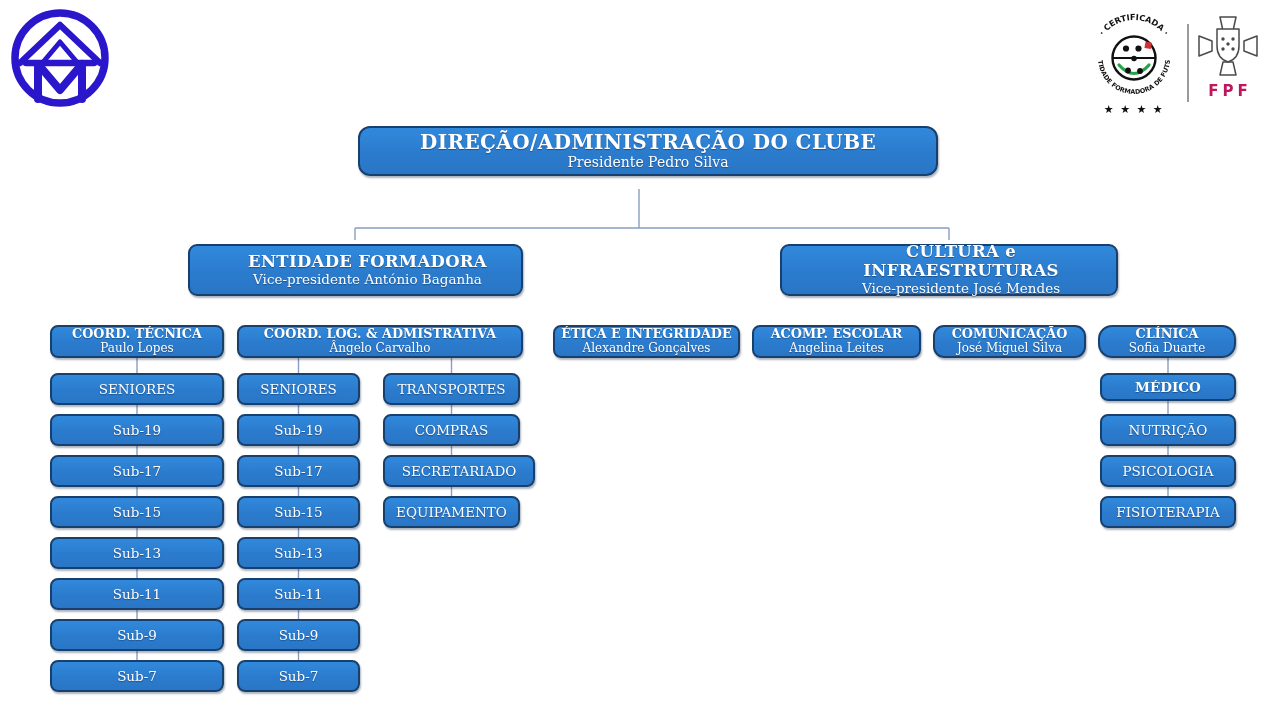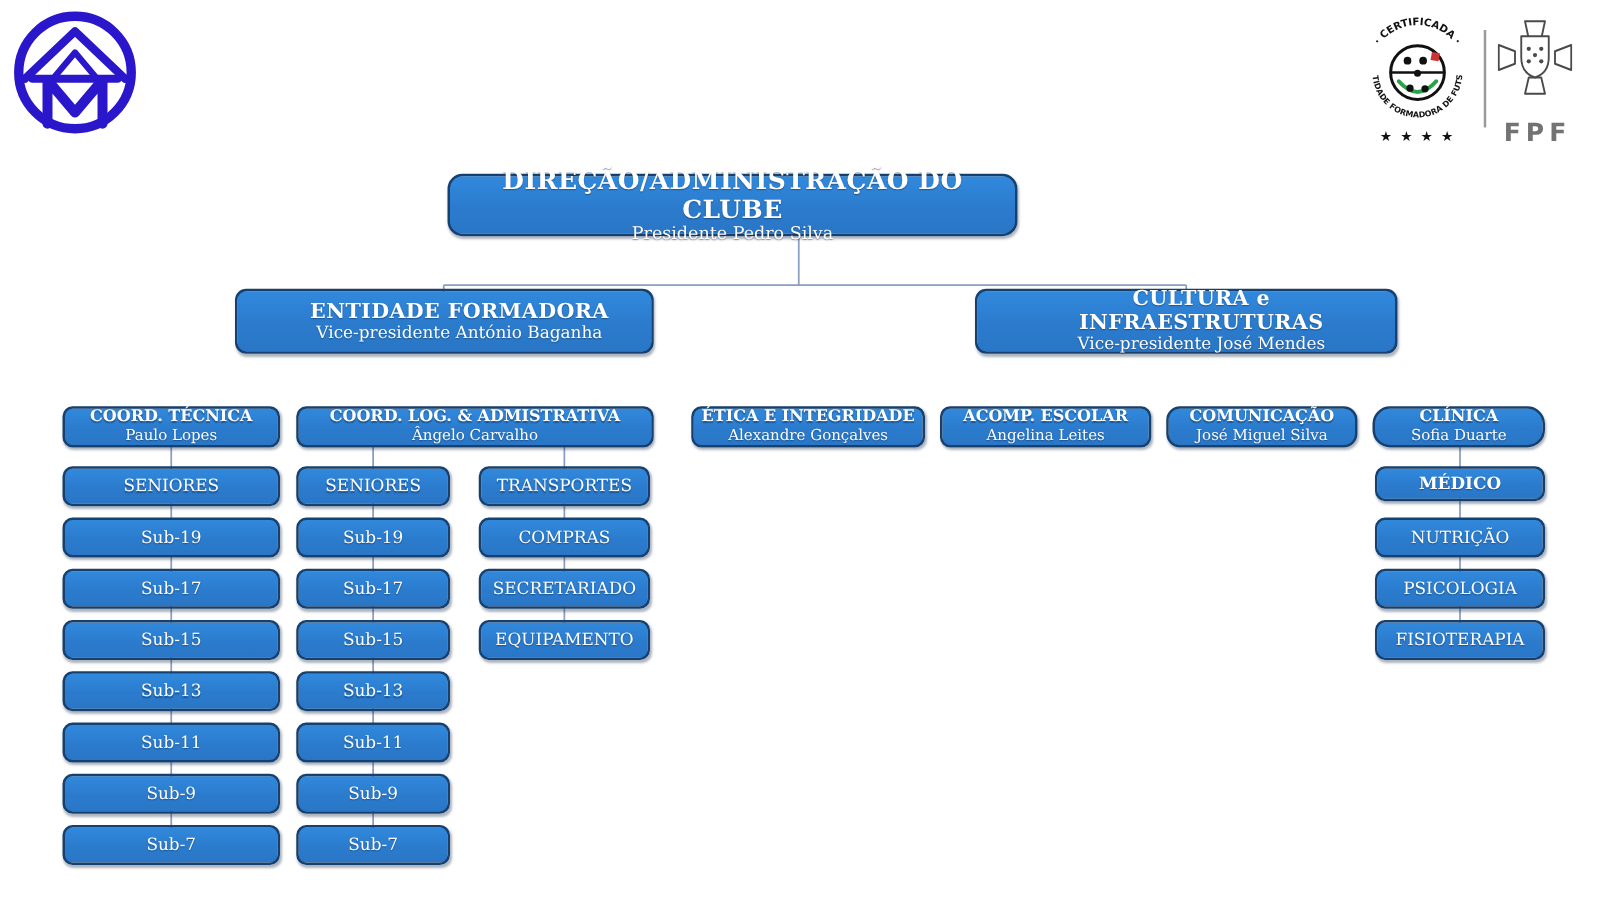--- a/index.html
+++ b/index.html
@@ -10,40 +10,40 @@
          letter-spacing:1px;}
   
   .box{position:absolute;box-sizing:border-box;z-index:2;
        background:linear-gradient(180deg,#3189dc 0%,#2b7bcd 55%,#2a76c6 100%);
        border:2.4px solid #17406e;border-radius:9px;color:#ffffff;
        display:flex;flex-direction:column;align-items:center;justify-content:center;
        text-align:center;box-shadow:1px 2px 2px rgba(20,40,70,.35);
        text-shadow:0 1px 1px rgba(10,30,60,.45);}
   .box .t{font-weight:bold;line-height:1.15;}
   .box .s{font-weight:normal;line-height:1.15;}
-  .box-root{left:358px;top:139px;width:456px;height:50px;border-radius:12px;}
+  .box-root{left:358px;top:126px;width:580px;height:50px;border-radius:12px;}
   .box-root .t{font-size:20px;letter-spacing:.4px;}
   .box-root .s{font-size:14px;}
-  .box-l2{top:231px;height:52px;padding-left:24px;}
+  .box-l2{top:244px;height:52px;padding-left:24px;}
   .box-l2 .t{font-size:16.5px;letter-spacing:.3px;}
   .box-l2 .s{font-size:13.5px;}
   .box-l3{top:325px;height:33px;border-width:2px;border-radius:8px;}
   .box-l3 .t{font-size:12.8px;}
   .box-l3 .s{font-size:12px;text-align:right;}
   .box.item{border-width:2px;border-radius:8px;font-size:13.5px;font-weight:normal;}
   .connectors{position:absolute;left:0;top:0;z-index:1;}
   
   .club-logo{position:absolute;left:8px;top:6px;}
   .badges{position:absolute;left:1085px;top:8px;width:190px;height:130px;
           font-family:"DejaVu Sans",sans-serif;color:#1c1c1c;}
   .cert-svg{position:absolute;left:1px;top:2px;}
   .badge-divider{position:absolute;left:102px;top:16px;width:2px;height:78px;background:#9a9a9a;}
   .fpf-svg{position:absolute;left:113px;top:8px;}
   .fpf-label{position:absolute;left:113px;top:74px;width:60px;text-align:center;
-             font-weight:bold;font-size:20px;letter-spacing:4px;color:#737373;text-indent:4px;margin-top:12px;}
+             font-weight:bold;font-size:15px;letter-spacing:4px;color:#be185d;text-indent:4px;}
   .season{position:absolute;left:0;top:101px;width:190px;text-align:center;line-height:1.35;}
   .season .l1{font-weight:bold;font-size:9.5px;}
   .season .l2{font-size:9px;}
   .footer{position:absolute;right:12px;top:681px;font-family:"DejaVu Sans",sans-serif;
           font-weight:bold;font-size:15.5px;color:#1c6cab;}
 </style>
 </head>
 <body>
 
 <div class="slide">
@@ -165,21 +165,21 @@
       <div class="box item" style="left: 237px; top: 373px; width: 123px; height: 32px;">SENIORES</div>
       <div class="box item" style="left: 237px; top: 414px; width: 123px; height: 32px;">Sub-19</div>
       <div class="box item" style="left: 237px; top: 455px; width: 123px; height: 32px;">Sub-17</div>
       <div class="box item" style="left: 237px; top: 496px; width: 123px; height: 32px;">Sub-15</div>
       <div class="box item" style="left: 237px; top: 537px; width: 123px; height: 32px;">Sub-13</div>
       <div class="box item" style="left: 237px; top: 578px; width: 123px; height: 32px;">Sub-11</div>
       <div class="box item" style="left: 237px; top: 619px; width: 123px; height: 32px;">Sub-9</div>
       <div class="box item" style="left: 237px; top: 660px; width: 123px; height: 32px;">Sub-7</div>
       <div class="box item" style="left: 383px; top: 373px; width: 137px; height: 32px;">TRANSPORTES</div>
       <div class="box item" style="left: 383px; top: 414px; width: 137px; height: 32px; text-align: right;">COMPRAS</div>
-      <div class="box item" style="left: 383px; top: 455px; width: 137px; height: 32px;">SECRETARIADO</div>
+      <div class="box item" style="left: 383px; top: 455px; width: 152px; height: 32px;">SECRETARIADO</div>
       <div class="box item" style="left: 383px; top: 496px; width: 137px; height: 32px;">EQUIPAMENTO</div>
       <div class="box item" style="left: 1100px; top: 373px; width: 136px; height: 28px; font-weight: bold;">MÉDICO</div>
       <div class="box item" style="left: 1100px; top: 414px; width: 136px; height: 32px;">NUTRIÇÃO</div>
       <div class="box item" style="left: 1100px; top: 455px; width: 136px; height: 32px;">PSICOLOGIA</div>
       <div class="box item" style="left: 1100px; top: 496px; width: 136px; height: 32px;">FISIOTERAPIA</div>
     </div>
 
 </div>
 
 </body></html>

